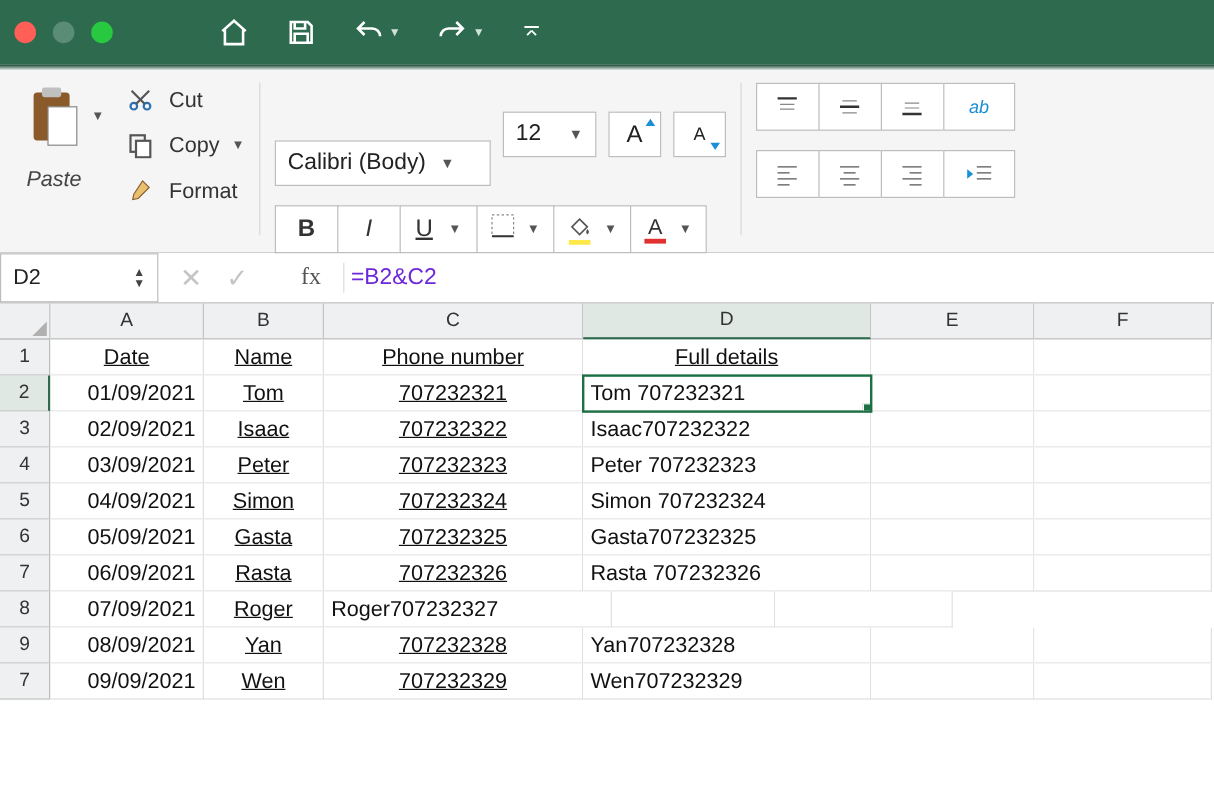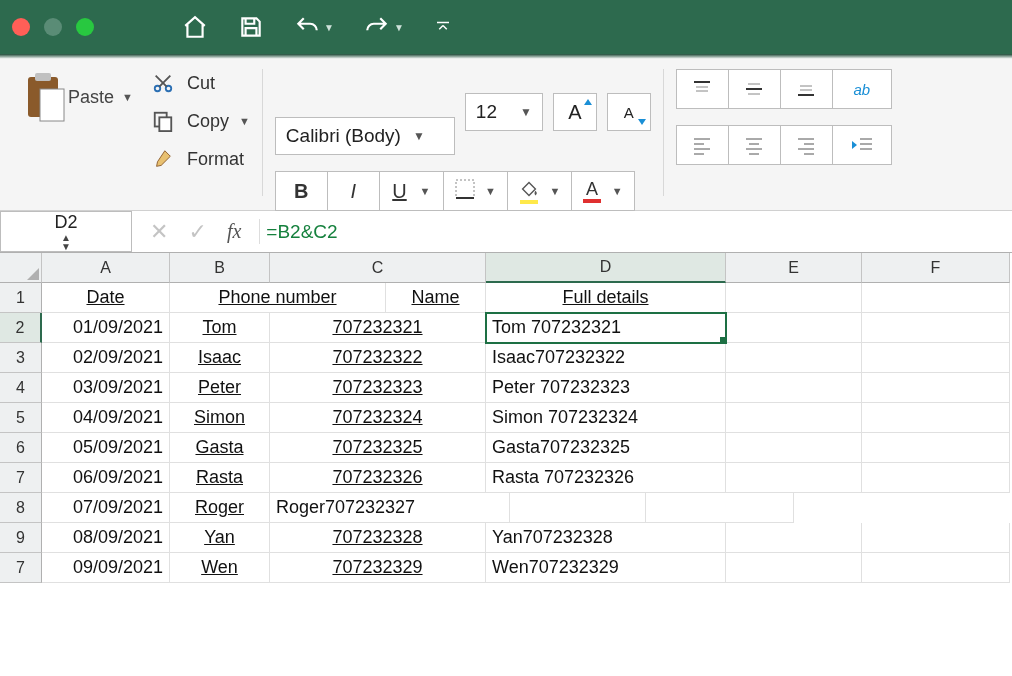--- a/index.html
+++ b/index.html
@@ -19,21 +19,21 @@
   .dropdown-caret { color: #cfe2da; font-size: 10px; }
 
   
   .titlebar-shadow { height: 5px; background: linear-gradient(#1e4a37, rgba(0,0,0,0)); }
 
   
   .ribbon { background: #f5f5f5; display: flex; padding: 6px 10px 10px 10px; height: 152px; border-bottom: 1px solid #d0d0d0; gap: 0; }
   .ribbon-group { display: flex; flex-direction: column; padding: 0 12px; position: relative; }
   .sep { width: 1px; background: #d8d8d8; margin: 4px 0; }
   .paste-block { display: flex; align-items: flex-start; gap: 6px; }
-  .paste-main { display: flex; align-items: center; gap: 0; padding-top: 6px; }
+  .paste-main { display: flex; flex-direction: column; align-items: center; gap: 16px; padding-top: 6px; font-style: italic; }
   .paste-icon { width: 46px; height: 52px; }
   .paste-label { font-size: 18px; color: #444; }
   .paste-caret { font-size: 11px; color: #555; margin-top: 26px; margin-left: 2px; }
   .clip-actions { display: flex; flex-direction: column; gap: 14px; margin-left: 10px; margin-top: 6px; }
   .clip-row { display: flex; align-items: center; gap: 10px; font-size: 18px; color: #333; }
   .clip-row .mi { width: 28px; height: 24px; display: flex; align-items: center; justify-content: center; }
 
   .font-group { padding-top: 4px; }
   .font-row1 { display: flex; gap: 10px; align-items: center; }
   .combo { background: #fff; border: 1px solid #bdbdbd; height: 38px; display: flex; align-items: center; padding: 0 10px; font-size: 19px; color: #222; gap: 8px; }
@@ -54,26 +54,26 @@
   .color-stack { display: flex; flex-direction: column; align-items: center; gap: 1px; }
   .bucket-ic { width: 22px; height: 20px; }
 
   .align-group { padding-top: 4px; }
   .align-row { display: flex; gap: 0; }
   .align-row .btn { width: 52px; }
   .align-row2 { margin-top: 16px; }
 
   
   .formula-bar { display: flex; align-items: center; height: 42px; border-bottom: 1px solid #b0b0b0; background: #fff; }
-  .name-box { width: 132px; height: 100%; border: 1px solid #bdbdbd; display: flex; align-items: center; padding: 0 10px; font-size: 18px; justify-content: space-between; flex-direction: column; }
+  .name-box { width: 132px; height: 100%; border: 1px solid #bdbdbd; display: flex; align-items: center; padding: 0 10px; font-size: 18px; justify-content: space-between; }
   .name-box .stepper { display: flex; flex-direction: column; font-size: 10px; color: #444; line-height: 9px; }
   .fb-icons { display: flex; align-items: center; gap: 20px; padding: 0 18px; color: #c4c4c4; font-size: 22px; }
-  .fx { font-style: italic; font-family: "Times New Roman", serif; color: #555; font-size: 20px; }
+  .fx { font-family: "Times New Roman", serif; color: #555; font-size: 20px; margin-left: 24px; }
   .fb-divider { width: 1px; height: 60%; background: #ddd; }
-  .formula-input { flex: 1; font-size: 19px; padding-left: 6px; color: #15803d; }
+  .formula-input { flex: 1; font-size: 19px; padding-left: 6px; color: #6d28d9; }
 
   
   .grid { display: flex; flex-direction: column; }
   .col-headers { display: flex; height: 30px; }
   .corner { width: 42px; background: #eef0f1; border-right: 1px solid #c4c4c4; border-bottom: 1px solid #b0b0b0; position: relative; }
   .corner::after { content: ""; position: absolute; right: 2px; bottom: 2px; border-left: 12px solid transparent; border-bottom: 12px solid #b0b0b0; }
   .col-h { background: #eef0f1; border-right: 1px solid #c4c4c4; border-bottom: 1px solid #b0b0b0; display: flex; align-items: center; justify-content: center; font-size: 16px; color: #333; }
   .col-h.sel { background: #dfe8e3; border-bottom: 2px solid #2d6a4e; }
   .row { display: flex; height: 30px; }
   .row-h { width: 42px; background: #eef0f1; border-right: 1px solid #b0b0b0; border-bottom: 1px solid #c4c4c4; display: flex; align-items: center; justify-content: center; font-size: 16px; color: #333; }
@@ -328,22 +328,22 @@
       <div class="col-h cw-B">B</div>
       <div class="col-h cw-C">C</div>
       <div class="col-h cw-D sel">D</div>
       <div class="col-h cw-E">E</div>
       <div class="col-h cw-F">F</div>
     </div>
 
 <div class="row">
       <div class="row-h">1</div>
       <div class="cell cw-A c-center">Date</div>
+      <div class="cell cw-B c-center">Name</div>
       <div class="cell cw-C c-center">Phone number</div>
-      <div class="cell cw-B c-center">Name</div>
       <div class="cell cw-D c-center">Full details</div>
       <div class="cell cw-E c-center"></div>
       <div class="cell cw-F c-center"></div>
     </div>
     <div class="row">
       <div class="row-h sel">2</div>
       <div class="cell cw-A c-right">01/09/2021</div>
       <div class="cell cw-B c-center">Tom</div>
       <div class="cell cw-C c-center">707232321</div>
       <div class="cell cw-D selected">Tom 707232321</div>

